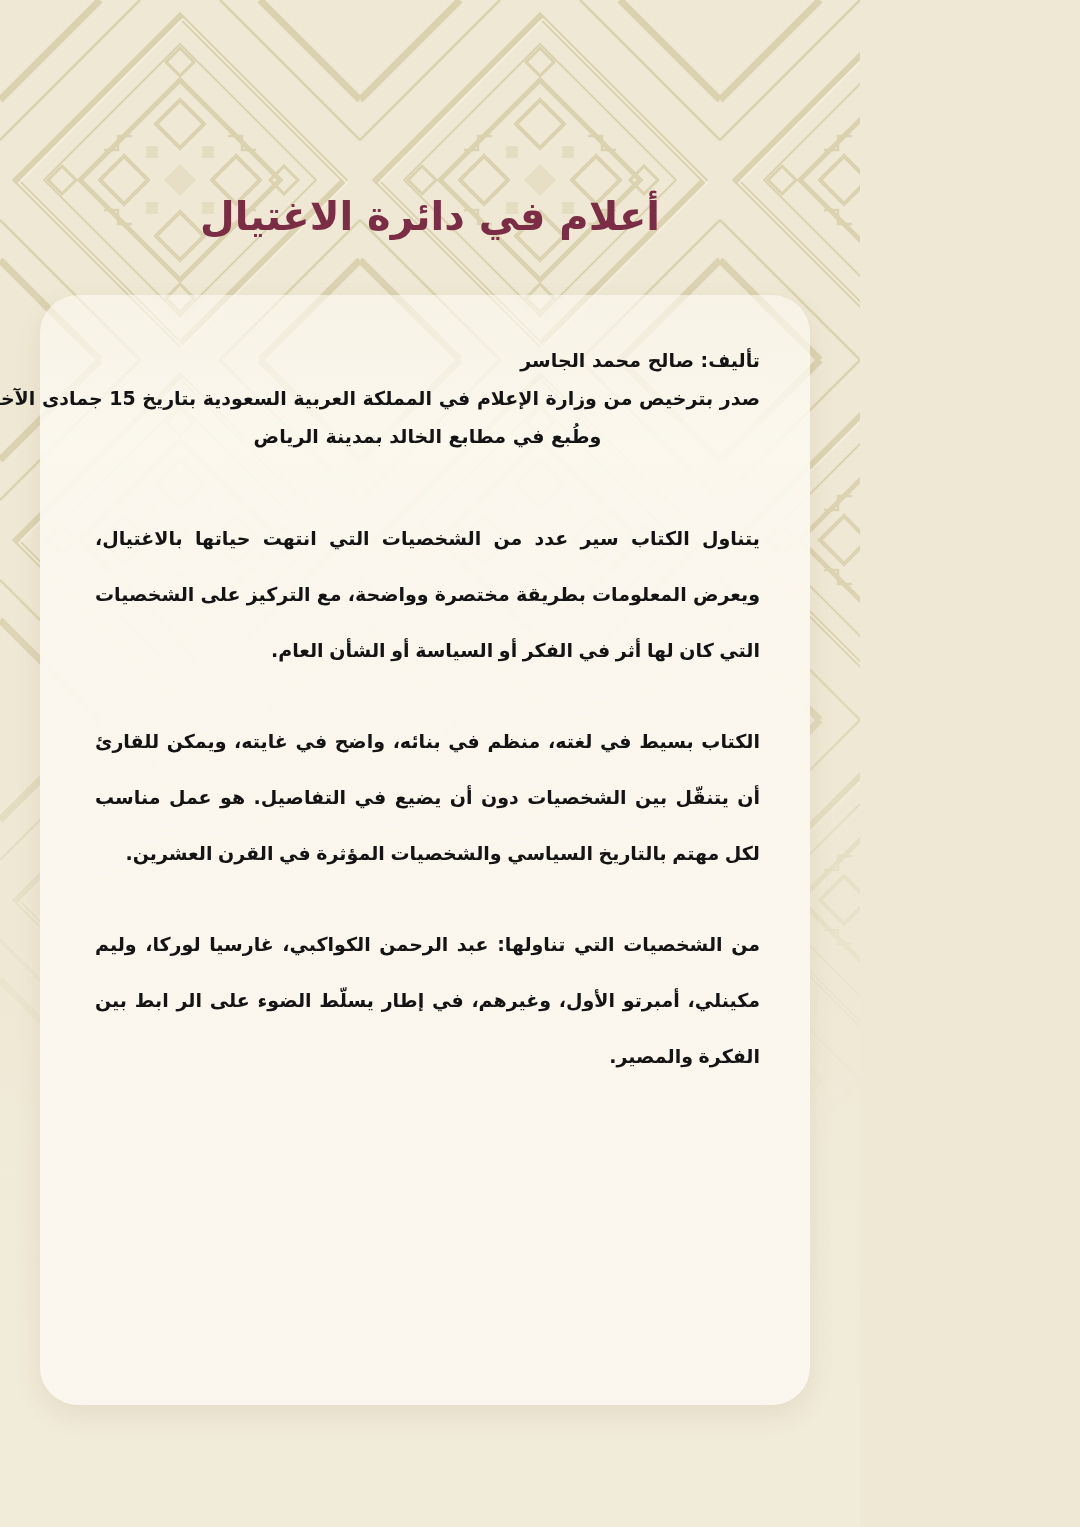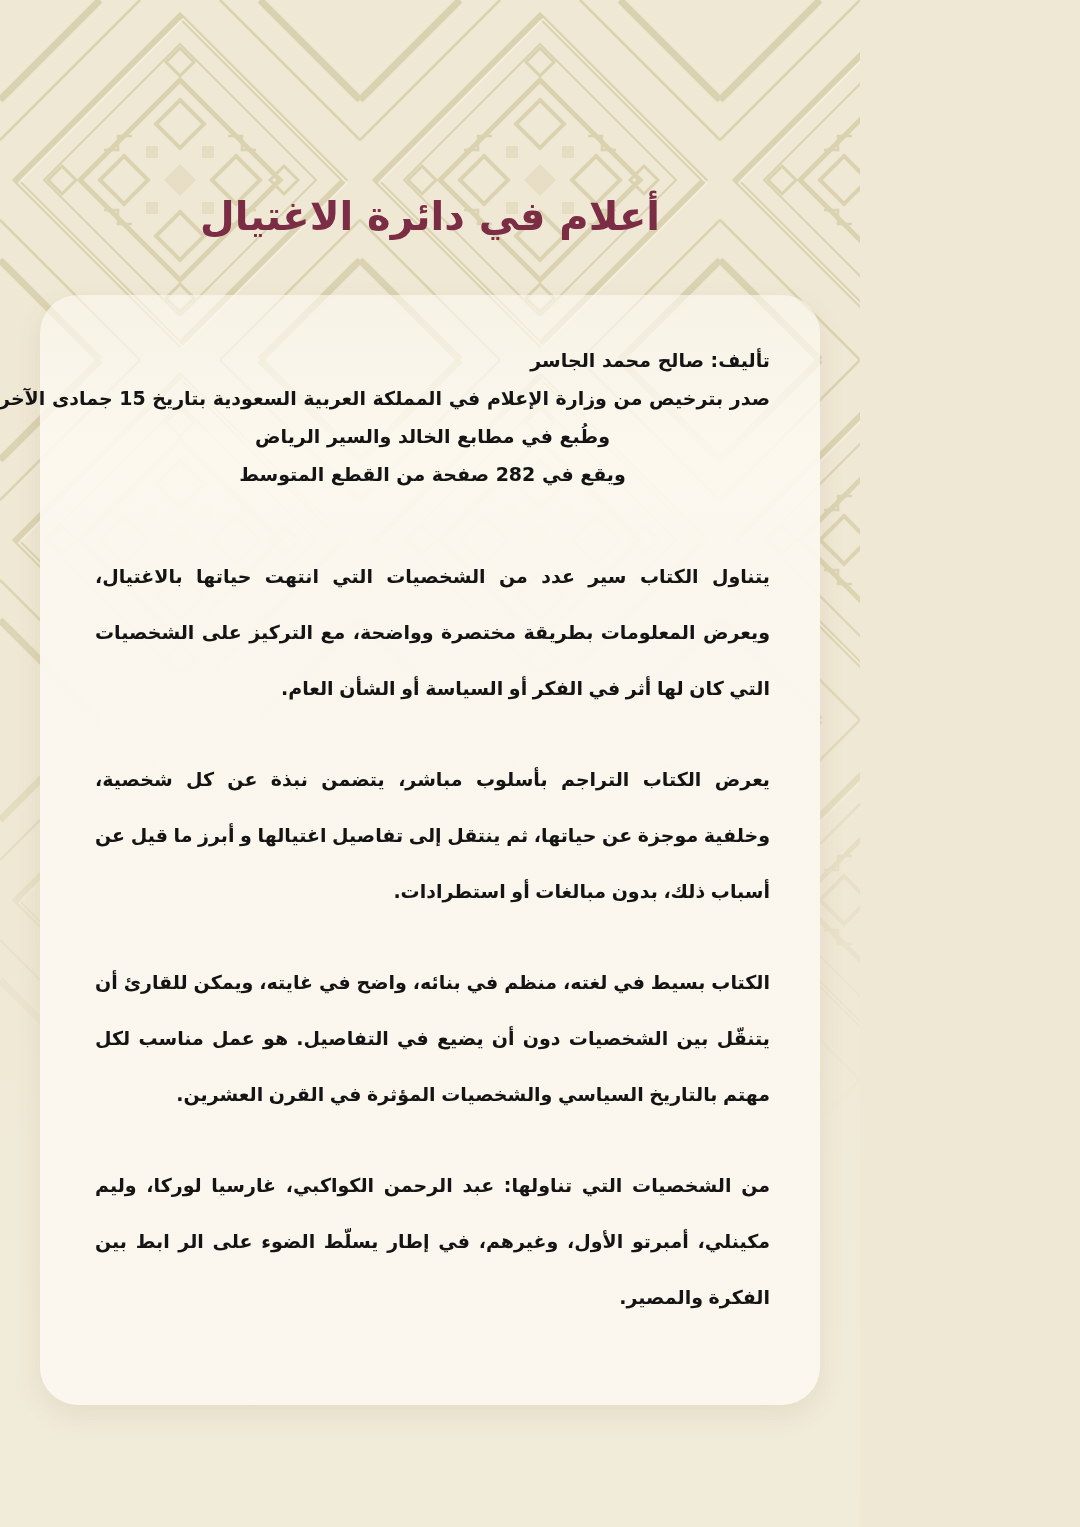--- a/index.html
+++ b/index.html
@@ -29,21 +29,21 @@
     text-align: center;
     font-size: 40px;
     font-weight: 700;
     color: #7b2d45;
     direction: rtl;
     z-index: 2;
   }
   .card {
     position: relative;
     z-index: 2;
-    margin: 49px 40px 0 40px;
+    margin: 49px 50px 0 40px;
     height: 1110px;
     box-sizing: border-box;
     border-radius: 38px;
     padding: 46px 50px 0 55px;
     direction: rtl;
     background: linear-gradient(180deg,
       rgba(252,249,241,0.60) 0px,
       rgba(252,249,240,0.92) 150px,
       rgba(251,247,238,0.97) 320px,
       rgba(251,247,238,0.98) 100%);
@@ -128,25 +128,23 @@
     <rect width="1080" height="1527" fill="url(#fadeGrad)"></rect>
   </svg>
 
   <h1 class="title">أعلام في دائرة الاغتيال</h1>
 
   <div class="card">
 
     <div class="meta">
       <div class="meta-line align-right">تأليف: صالح محمد الجاسر</div>
       <div class="meta-line align-right">صدر بترخيص من وزارة الإعلام في المملكة العربية السعودية بتاريخ 15 جمادى الآخرة 1411هـ (1 يناير 1991م)</div>
-      <div class="meta-line align-center">وطُبع في مطابع الخالد والسير الرياض</div>
-      <div class="meta-line align-center">ويقع في 282 صفحة من القطع المتوسط</div>
+      <div class="meta-line align-center">وطُبع في مطابع الخالد بمدينة الرياض</div>
     </div>
 
     <div class="paragraphs">
       <p class="para">يتناول الكتاب سير عدد من الشخصيات التي انتهت حياتها بالاغتيال، ويعرض المعلومات بطريقة مختصرة وواضحة، مع التركيز على الشخصيات التي كان لها أثر في الفكر أو السياسة أو الشأن العام.</p>
-      <p class="para">يعرض الكتاب التراجم بأسلوب مباشر، يتضمن نبذة عن كل شخصية، وخلفية موجزة عن حياتها، ثم ينتقل إلى تفاصيل اغتيالها و أبرز ما قيل عن أسباب ذلك، بدون مبالغات أو استطرادات.</p>
       <p class="para">الكتاب بسيط في لغته، منظم في بنائه، واضح في غايته، ويمكن للقارئ أن يتنقّل بين الشخصيات دون أن يضيع في التفاصيل. هو عمل مناسب لكل مهتم بالتاريخ السياسي والشخصيات المؤثرة في القرن العشرين.</p>
       <p class="para">من الشخصيات التي تناولها: عبد الرحمن الكواكبي، غارسيا لوركا، وليم مكينلي، أمبرتو الأول، وغيرهم، في إطار يسلّط الضوء على الر ابط بين الفكرة والمصير.</p>
     </div>
 
   </div>
 </div>
 
 </body></html>

